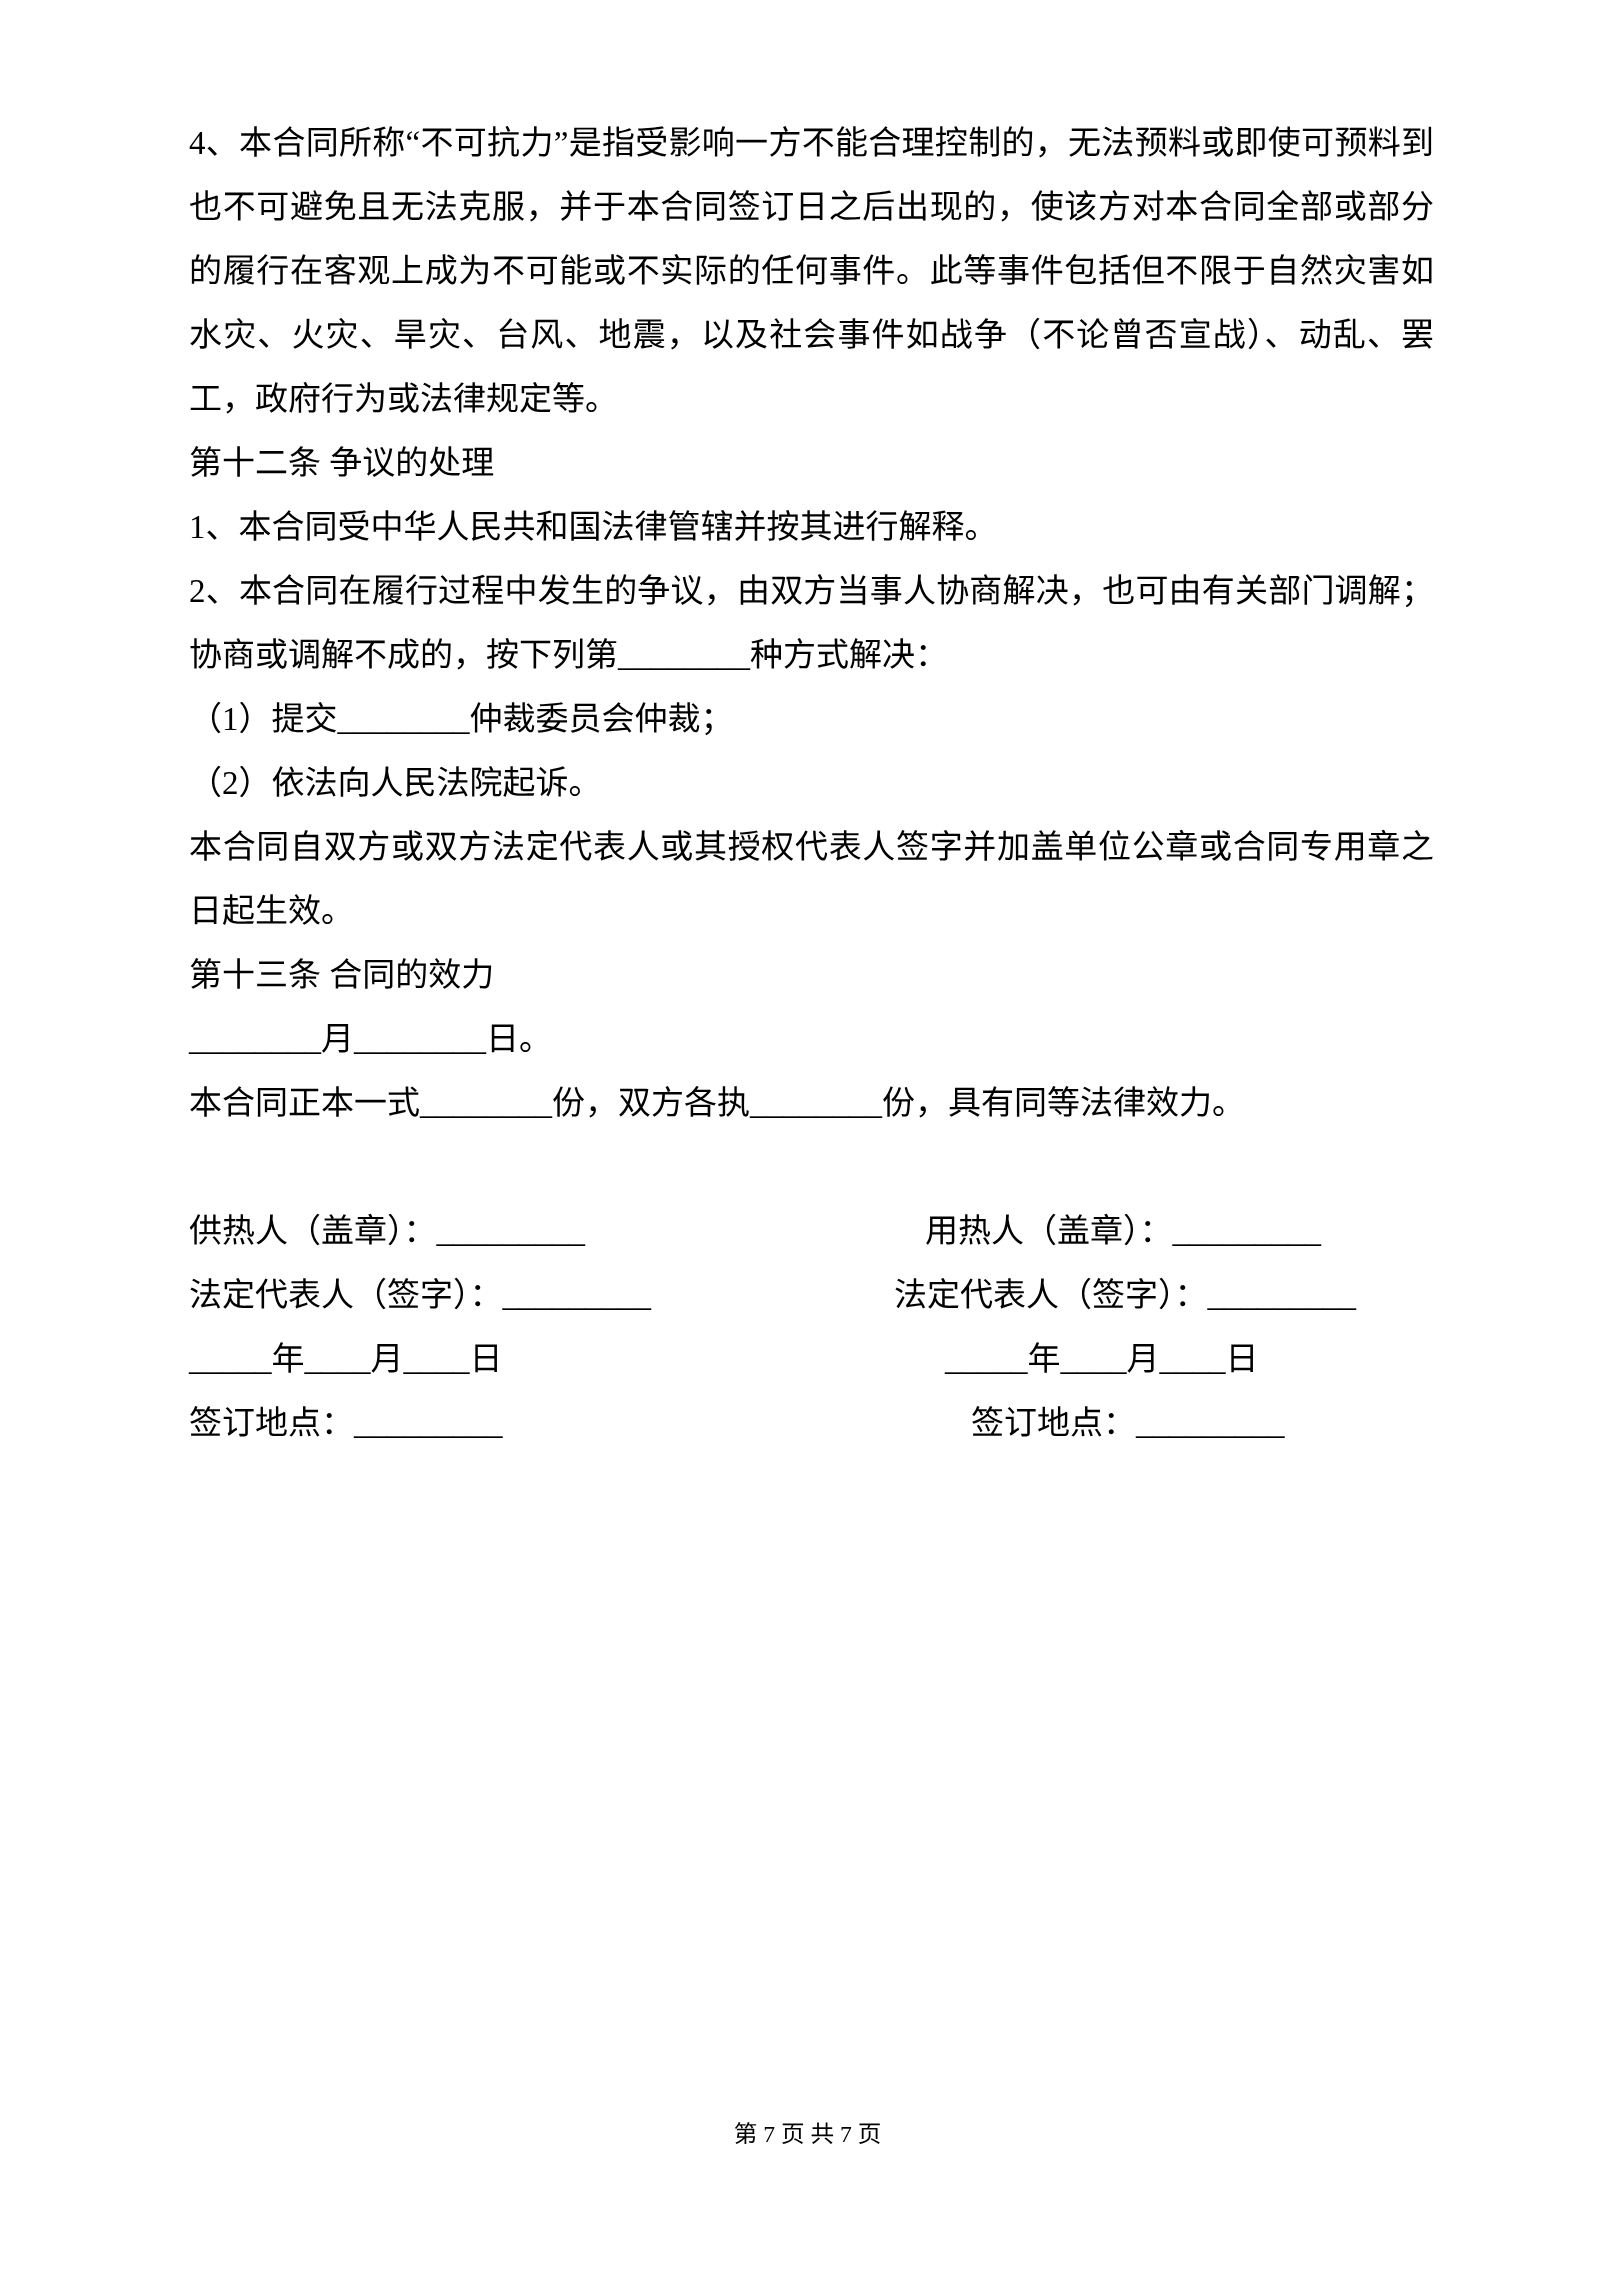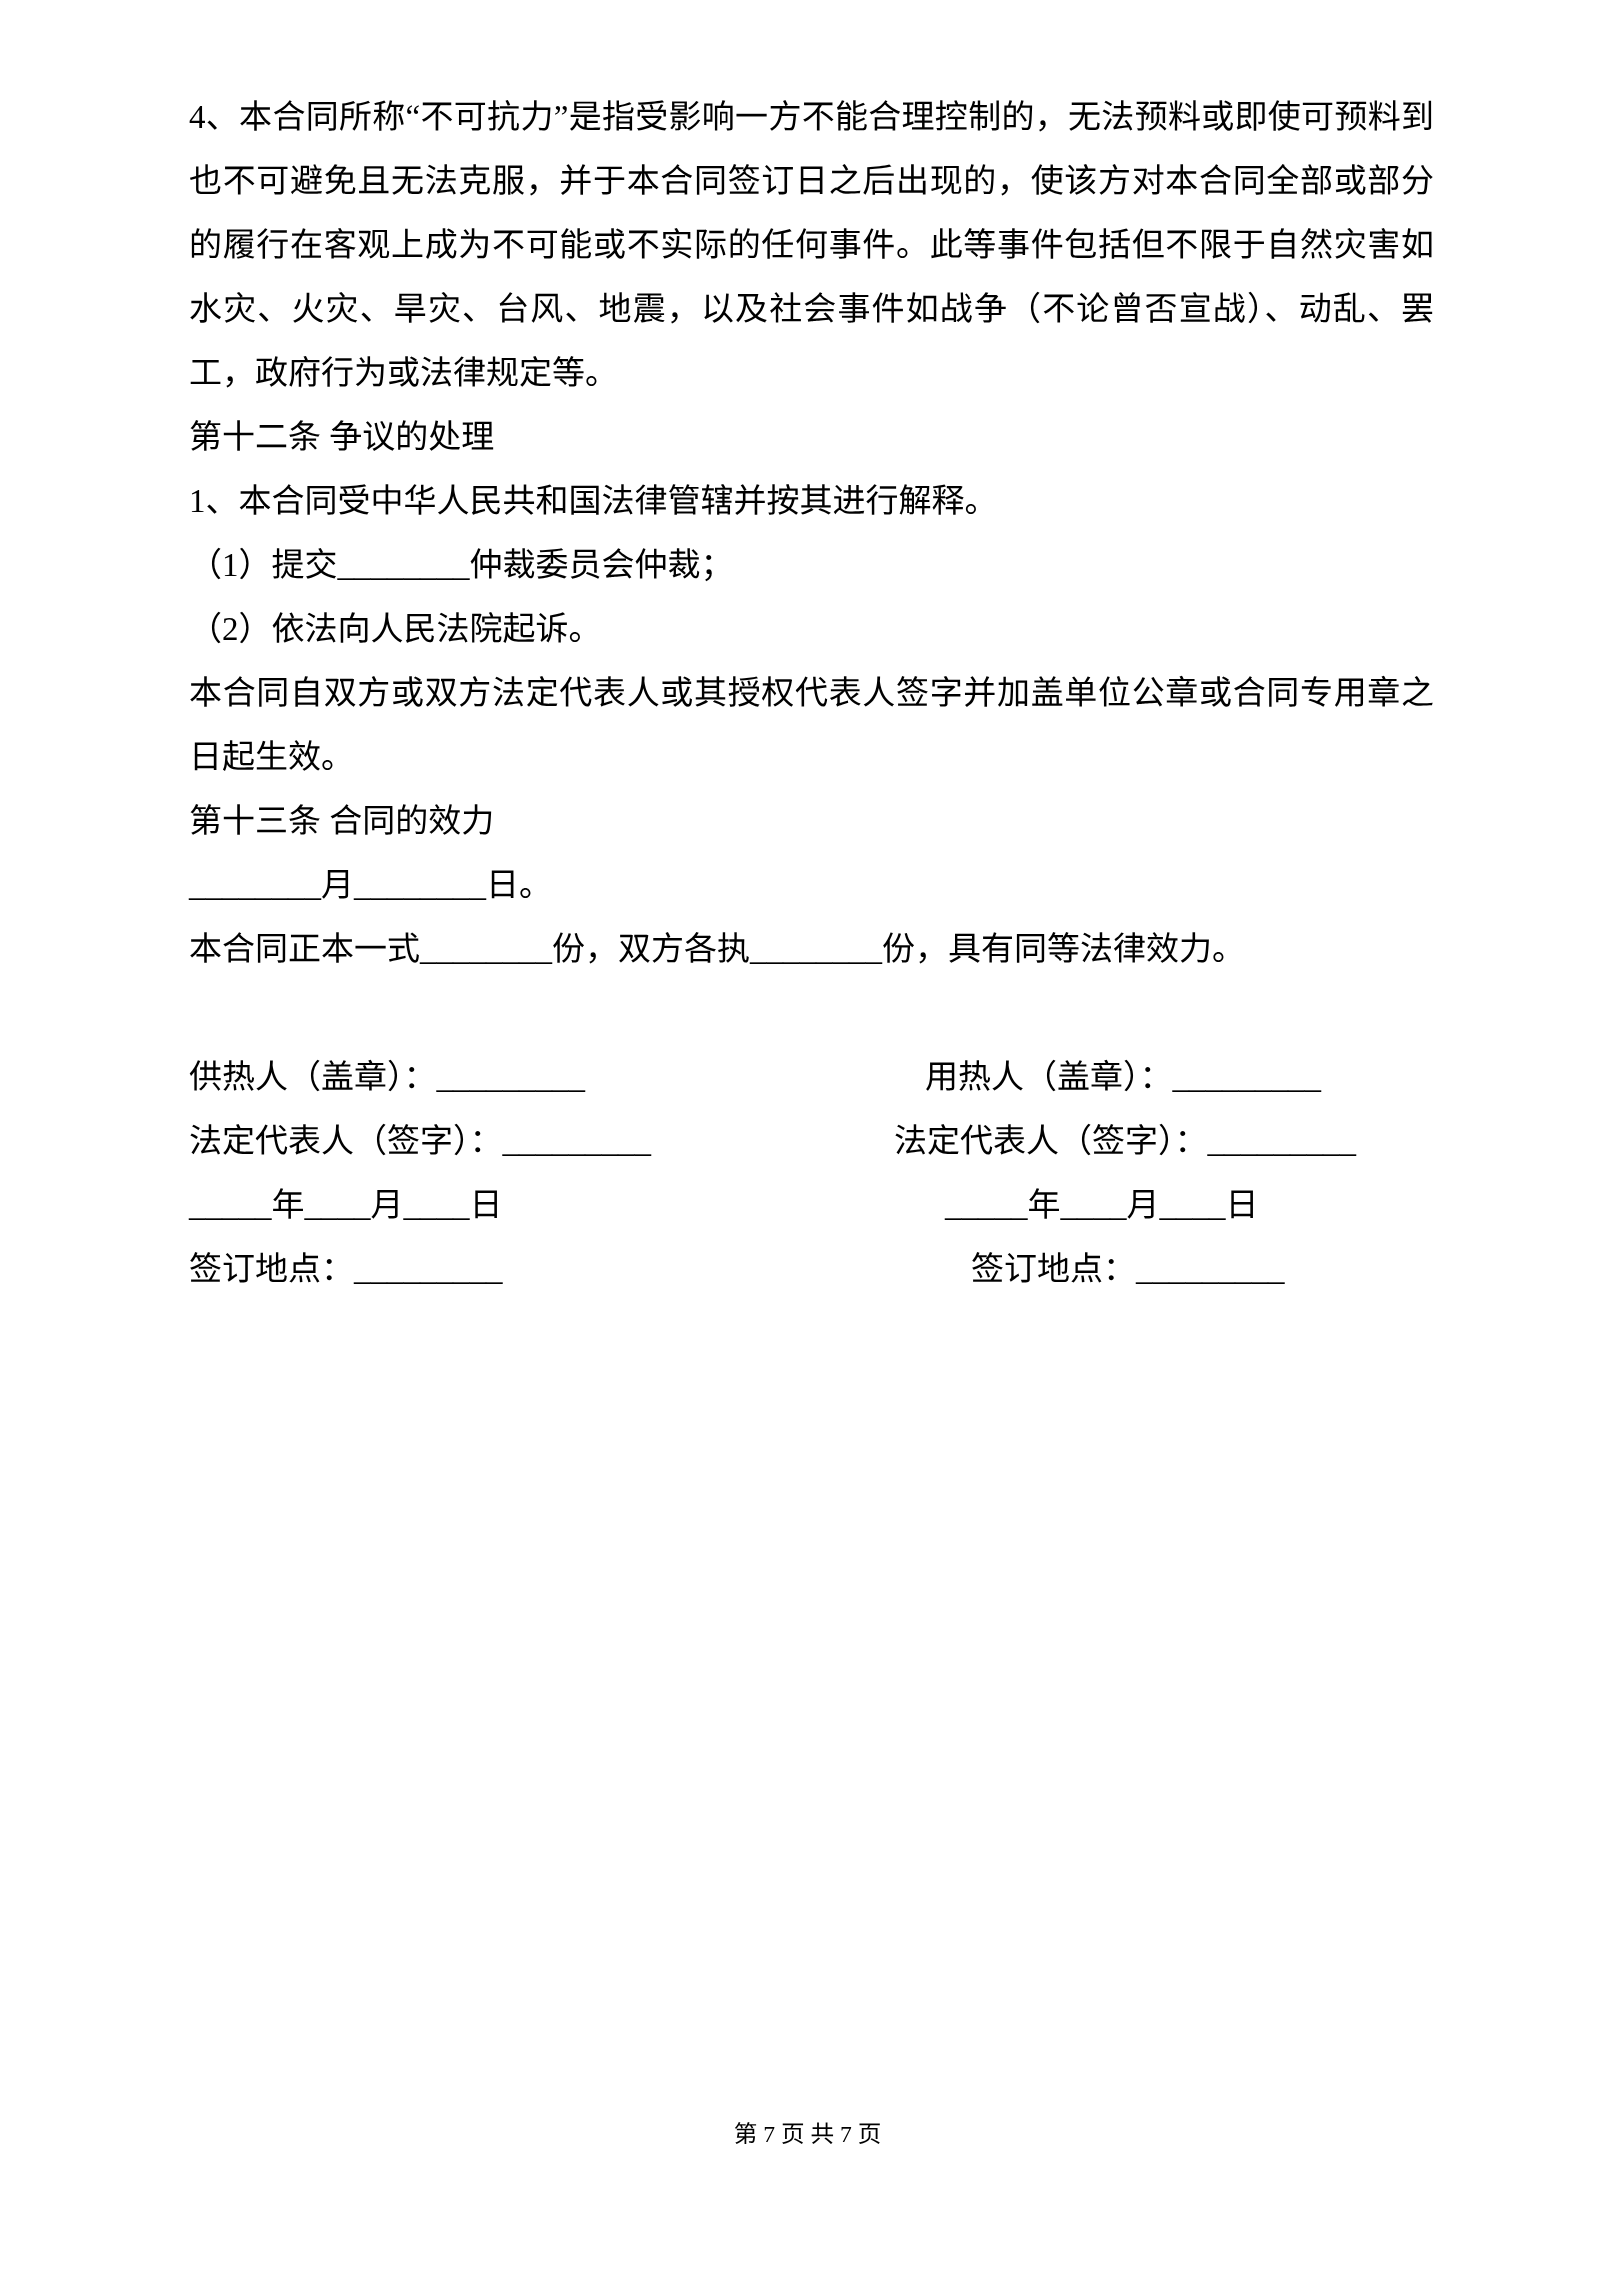--- a/index.html
+++ b/index.html
@@ -8,21 +8,21 @@
     background: #ffffff;
   }
   .page {
     position: relative;
     width: 1623px;
     height: 2294px;
     background: #ffffff;
     color: #000000;
     font-family: "Liberation Serif", "DejaVu Serif", serif;
     box-sizing: border-box;
-    padding: 85px 189px 0 189px;
+    padding: 111px 189px 0 189px;
     overflow: hidden;
   }
   .page p {
     margin: 0;
     font-size: 33px;
     line-height: 64px;
     text-align: justify;
     white-space: normal;
   }
   p.stretch {
@@ -68,20 +68,21 @@
 </style>
 </head>
 <body>
 
 <div class="page">
 
   <section>
     <p>4、本合同所称“不可抗力”是指受影响一方不能合理控制的，无法预料或即使可预料到也不可避免且无法克服，并于本合同签订日之后出现的，使该方对本合同全部或部分的履行在客观上成为不可能或不实际的任何事件。此等事件包括但不限于自然灾害如水灾、火灾、旱灾、台风、地震，以及社会事件如战争（不论曾否宣战）、动乱、罢工，政府行为或法律规定等。</p>
     <p>第十二条 争议的处理</p>
     <p>1、本合同受中华人民共和国法律管辖并按其进行解释。</p>
+    <p>2、本合同在履行过程中发生的争议，由双方当事人协商解决，也可由有关部门调解；协商或调解不成的，按下列第________种方式解决：</p>
     <p>（1）提交________仲裁委员会仲裁；</p>
     <p>（2）依法向人民法院起诉。</p>
     <p>本合同自双方或双方法定代表人或其授权代表人签字并加盖单位公章或合同专用章之日起生效。</p>
     <p>第十三条 合同的效力</p>
     <p>________月________日。</p>
     <p>本合同正本一式________份，双方各执________份，具有同等法律效力。</p>
   </section>
 
   <section class="sig">
     <div class="sig-row">

